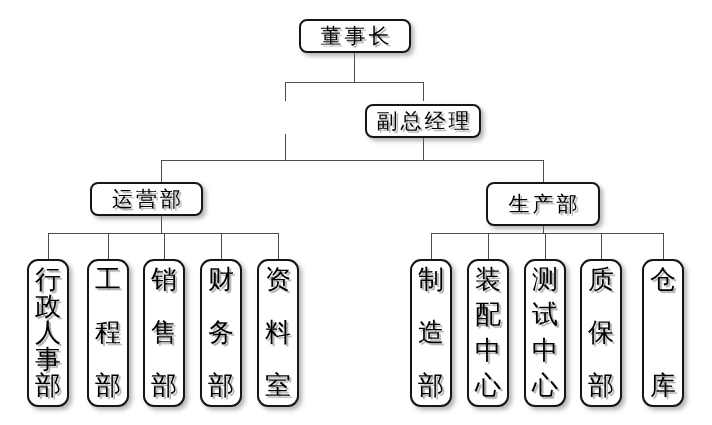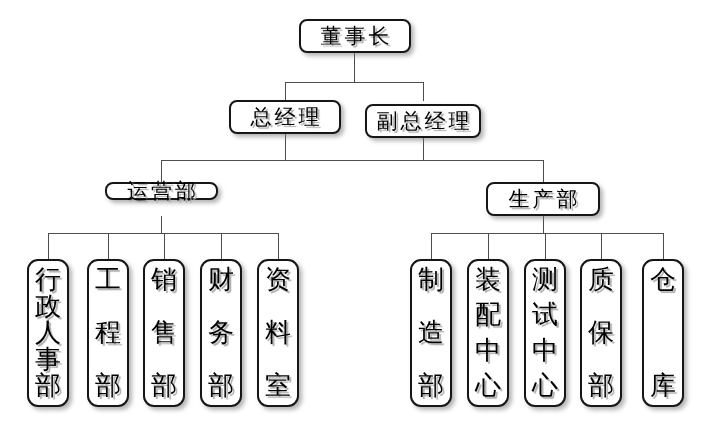--- a/index.html
+++ b/index.html
@@ -77,31 +77,28 @@
   <div class="line" style="left:431px;top:233px;width:1px;height:26px"></div>
   <div class="line" style="left:488px;top:233px;width:1px;height:26px"></div>
   <div class="line" style="left:545px;top:233px;width:1px;height:26px"></div>
   <div class="line" style="left:601px;top:233px;width:1px;height:26px"></div>
   <div class="line" style="left:663px;top:233px;width:1px;height:26px"></div>
 
   <div class="node h" style="left:299px;top:19px;width:112px;height:34px">
     <span class="htext">董事长</span>
   </div>
 
-  <div class="node h" style="left:229px;top:100px;width:112px;height:34px">
-    <span class="htext">总经理</span>
-  </div>
   <div class="node h" style="left:365px;top:104px;width:116px;height:34px">
     <span class="htext">副总经理</span>
   </div>
 
-  <div class="node h" style="left:105px;top:182px;width:113px;height:18px">
+  <div class="node h" style="left:90px;top:182px;width:113px;height:34px">
     <span class="htext">运营部</span>
   </div>
-  <div class="node h" style="left:486px;top:182px;width:114px;height:34px">
+  <div class="node h" style="left:486px;top:182px;width:114px;height:44px">
     <span class="htext">生产部</span>
   </div>
 
   <div class="node v" style="left:27px;top:259px;width:42px;height:148px">
     <span class="vtext">
         <span>行</span>
         <span>政</span>
         <span>人</span>
         <span>事</span>
         <span>部</span>

